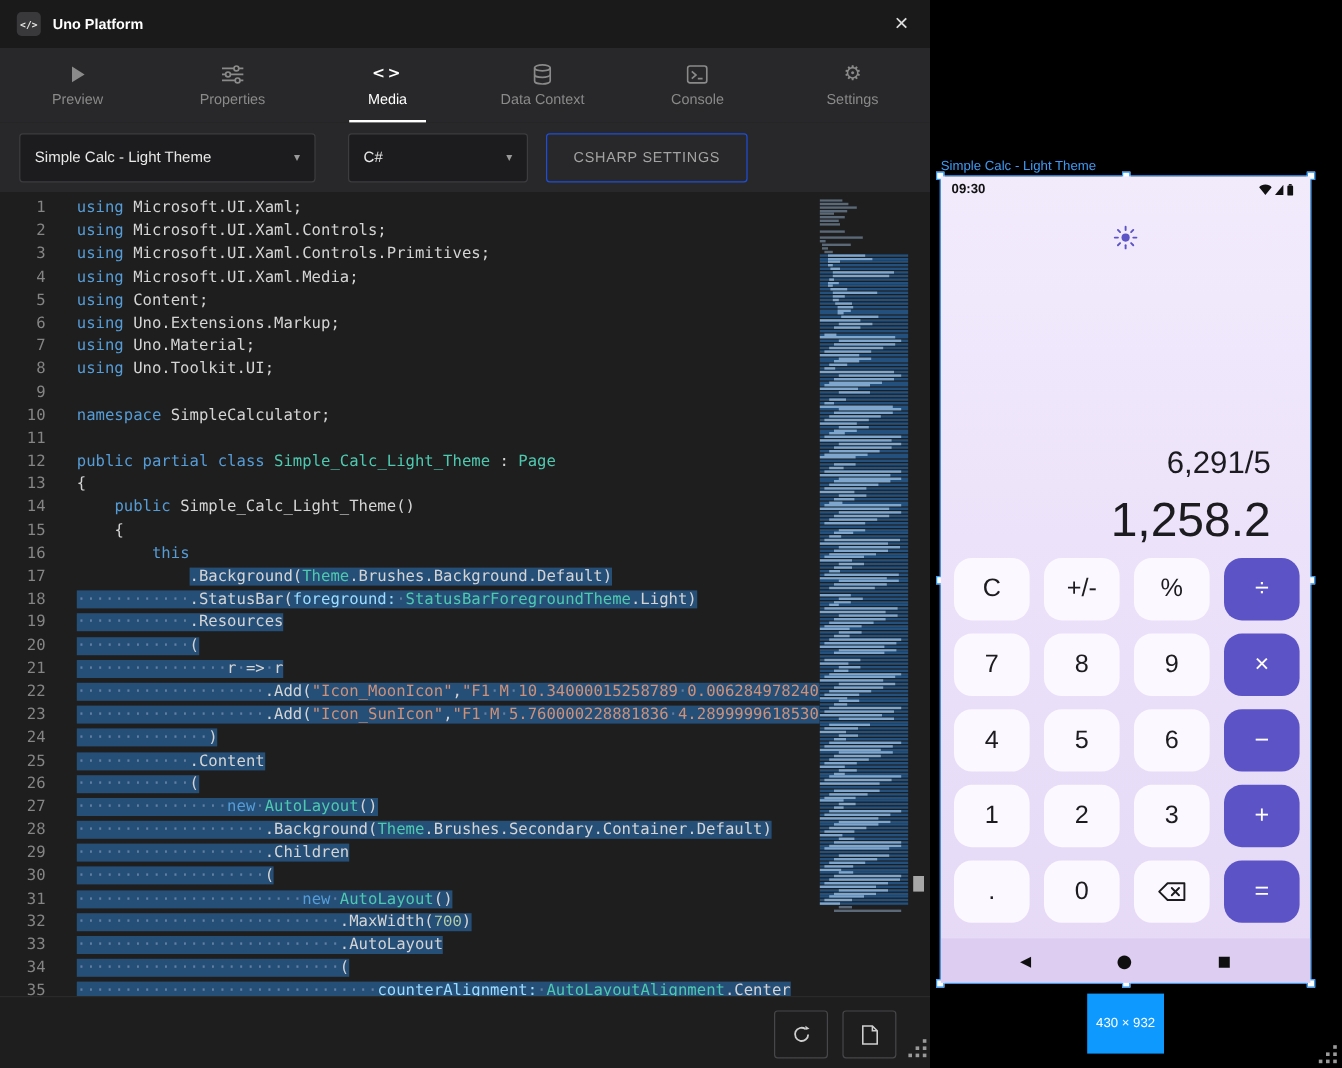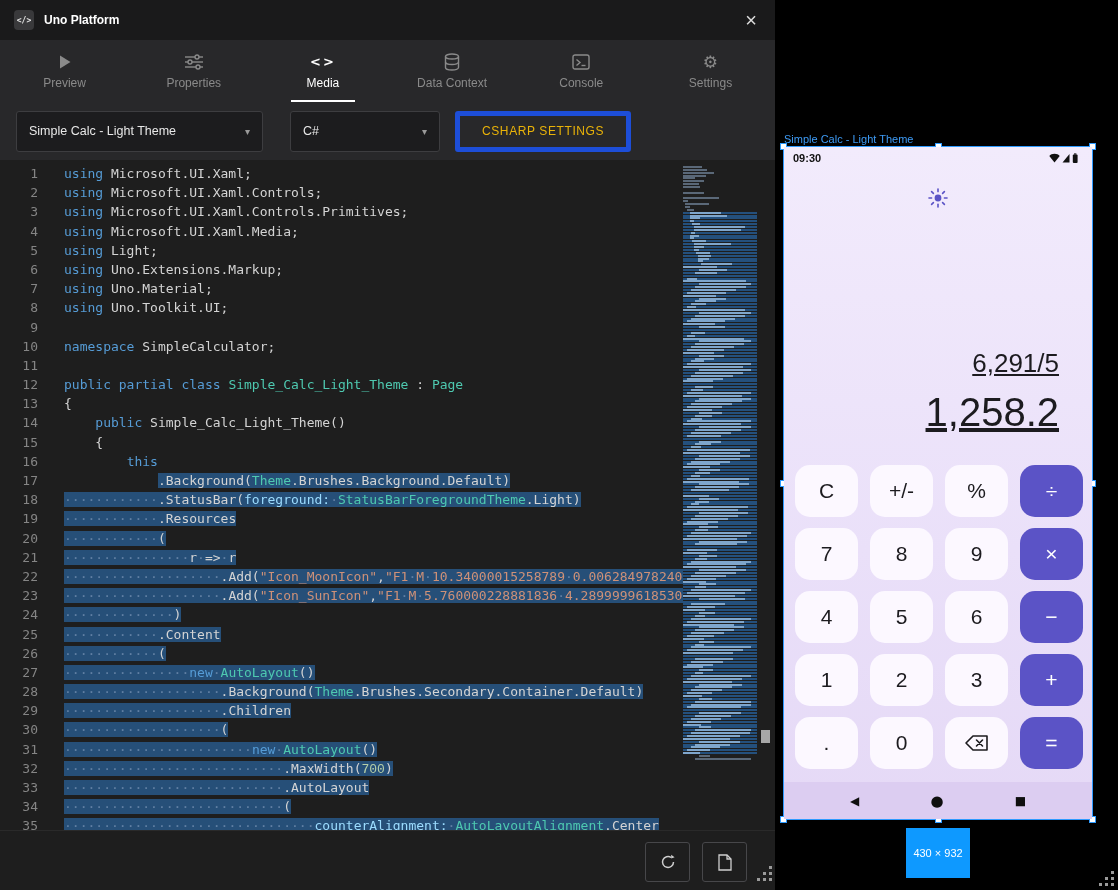--- a/index.html
+++ b/index.html
@@ -23,22 +23,22 @@
                        width:64px; height:2px; background:#FFF; }
   .code-glyph { font-size:13px; font-weight:700; letter-spacing:2px; }
   .gear-glyph { font-size:17px; }
 
   .toolbar { height:58px; background:#28282A; display:flex; align-items:center; padding:0 16px; }
   .dd { height:41px; background:#1C1C1E; border:1px solid #3D3D40; border-radius:3px; display:flex;
         align-items:center; justify-content:space-between; padding:0 12px; color:#E8E8E8; font-size:12.5px; cursor:pointer; }
   .dd-theme { width:247px; }
   .dd-lang { width:150px; margin-left:27px; }
   .caret { color:#9A9A9A; font-size:10px; margin-left:10px; font-family:"DejaVu Sans",sans-serif; }
-  .btn-settings { height:41px; margin-left:15px; padding:0 22px; background:transparent; border:5px solid #1d4ed8;
-                  border-radius:3px; color:#eab308; font-size:12px; letter-spacing:0.6px; cursor:pointer;
+  .btn-settings { height:41px; margin-left:15px; padding:0 22px; background:transparent; border:1px solid #1d4ed8;
+                  border-radius:3px; color:#a3a3a3; font-size:12px; letter-spacing:0.6px; cursor:pointer;
                   font-family:"Liberation Sans",sans-serif; }
 
   
   .editor { position:absolute; left:0; top:160px; width:775px; height:670px; background:#1E1E1E; overflow:hidden;
             font-family:"DejaVu Sans Mono","Liberation Mono",monospace; font-size:13px; }
   .code-lines { position:absolute; left:0; top:4px; width:683px; height:666px; overflow:hidden; }
   .code-line { display:flex; height:19.2px; line-height:19.2px; white-space:pre; }
   .line-num { width:38px; text-align:right; color:var(--lnum,#858585); flex:none; }
   .line-content { margin-left:26px; white-space:pre; }
   .tk-k { color:var(--c-k,#569CD6); } .tk-p { color:var(--c-p,#D4D4D4); } .tk-t { color:var(--c-t,#4EC9B0); }
@@ -70,21 +70,21 @@
   .handle { position:absolute; width:7px; height:7px; background:#FFF; border:1px solid var(--frame-blue,#2F9BFF); }
   .h-nw{left:-4px;top:-4px;} .h-n{left:calc(50% - 3.5px);top:-4px;} .h-ne{right:-4px;top:-4px;}
   .h-w{left:-4px;top:calc(50% - 3.5px);} .h-e{right:-4px;top:calc(50% - 3.5px);}
   .h-sw{left:-4px;bottom:-4px;} .h-s{left:calc(50% - 3.5px);bottom:-4px;} .h-se{right:-4px;bottom:-4px;}
 
   .screen { position:absolute; inset:0; overflow:hidden;
             background:linear-gradient(180deg,var(--screen-top,#F2EBFC) 0%,#EAE0F9 60%,var(--screen-bottom,#E5D9F6) 100%); }
   .statusbar { height:22px; display:flex; align-items:center; justify-content:space-between; padding:0 9px; }
   .time { font-size:11px; font-weight:700; color:#111; }
   .sun { position:absolute; top:40px; left:50%; transform:translateX(-50%); cursor:pointer; }
-  .display { position:absolute; right:33px; top:200px; text-align:right; color:var(--key-text,#1C1B1F);text-decoration:underline; }
+  .display { position:absolute; right:33px; top:222px; text-align:right; color:var(--key-text,#1C1B1F); }
   .expr { font-size:26px; line-height:32px; }
   .result { font-size:40px; line-height:50px; margin-top:8px; }
   .keypad { position:absolute; left:11px; top:318px; display:grid; grid-template-columns:repeat(4,63px);
             grid-auto-rows:52px; column-gap:12px; row-gap:11px; }
   .key { background:var(--key-bg,#FCF8FF); border:none; border-radius:15px; font-size:21px; font-weight:500;
          color:var(--key-text,#1C1B1F); display:flex; align-items:center; justify-content:center; cursor:pointer;
          font-family:"Liberation Sans",sans-serif; }
   .key.accent { background:var(--accent,#5B53C6); color:#FFF; }
   .navbar { position:absolute; left:0; right:0; bottom:0; height:37px; background:var(--nav-bg,#DCCDF1);
             display:flex; align-items:center; justify-content:space-between; padding:0 66px; }
@@ -173,21 +173,21 @@
       </div>
       <button class="btn-settings">CSHARP SETTINGS</button>
     </div>
 
     <div class="editor">
       <div class="code-lines" id="code">
           <div class="code-line"><span class="line-num">1</span><span class="line-content"><span class="tk-k">using</span><span class="tk-p"> Microsoft.UI.Xaml;</span></span></div>
           <div class="code-line"><span class="line-num">2</span><span class="line-content"><span class="tk-k">using</span><span class="tk-p"> Microsoft.UI.Xaml.Controls;</span></span></div>
           <div class="code-line"><span class="line-num">3</span><span class="line-content"><span class="tk-k">using</span><span class="tk-p"> Microsoft.UI.Xaml.Controls.Primitives;</span></span></div>
           <div class="code-line"><span class="line-num">4</span><span class="line-content"><span class="tk-k">using</span><span class="tk-p"> Microsoft.UI.Xaml.Media;</span></span></div>
-          <div class="code-line"><span class="line-num">5</span><span class="line-content"><span class="tk-k">using</span><span class="tk-p"> Light;</span></span></div>
+          <div class="code-line"><span class="line-num">5</span><span class="line-content"><span class="tk-k">using</span><span class="tk-p"> Content;</span></span></div>
           <div class="code-line"><span class="line-num">6</span><span class="line-content"><span class="tk-k">using</span><span class="tk-p"> Uno.Extensions.Markup;</span></span></div>
           <div class="code-line"><span class="line-num">7</span><span class="line-content"><span class="tk-k">using</span><span class="tk-p"> Uno.Material;</span></span></div>
           <div class="code-line"><span class="line-num">8</span><span class="line-content"><span class="tk-k">using</span><span class="tk-p"> Uno.Toolkit.UI;</span></span></div>
           <div class="code-line"><span class="line-num">9</span><span class="line-content"></span></div>
           <div class="code-line"><span class="line-num">10</span><span class="line-content"><span class="tk-k">namespace</span><span class="tk-p"> SimpleCalculator;</span></span></div>
           <div class="code-line"><span class="line-num">11</span><span class="line-content"></span></div>
           <div class="code-line"><span class="line-num">12</span><span class="line-content"><span class="tk-k">public</span><span class="tk-p"> </span><span class="tk-k">partial</span><span class="tk-p"> </span><span class="tk-k">class</span><span class="tk-p"> </span><span class="tk-t">Simple_Calc_Light_Theme</span><span class="tk-p"> : </span><span class="tk-t">Page</span></span></div>
           <div class="code-line"><span class="line-num">13</span><span class="line-content"><span class="tk-p">{</span></span></div>
           <div class="code-line"><span class="line-num">14</span><span class="line-content">    <span class="tk-k">public</span><span class="tk-p"> Simple_Calc_Light_Theme()</span></span></div>
           <div class="code-line"><span class="line-num">15</span><span class="line-content">    <span class="tk-p">{</span></span></div>

